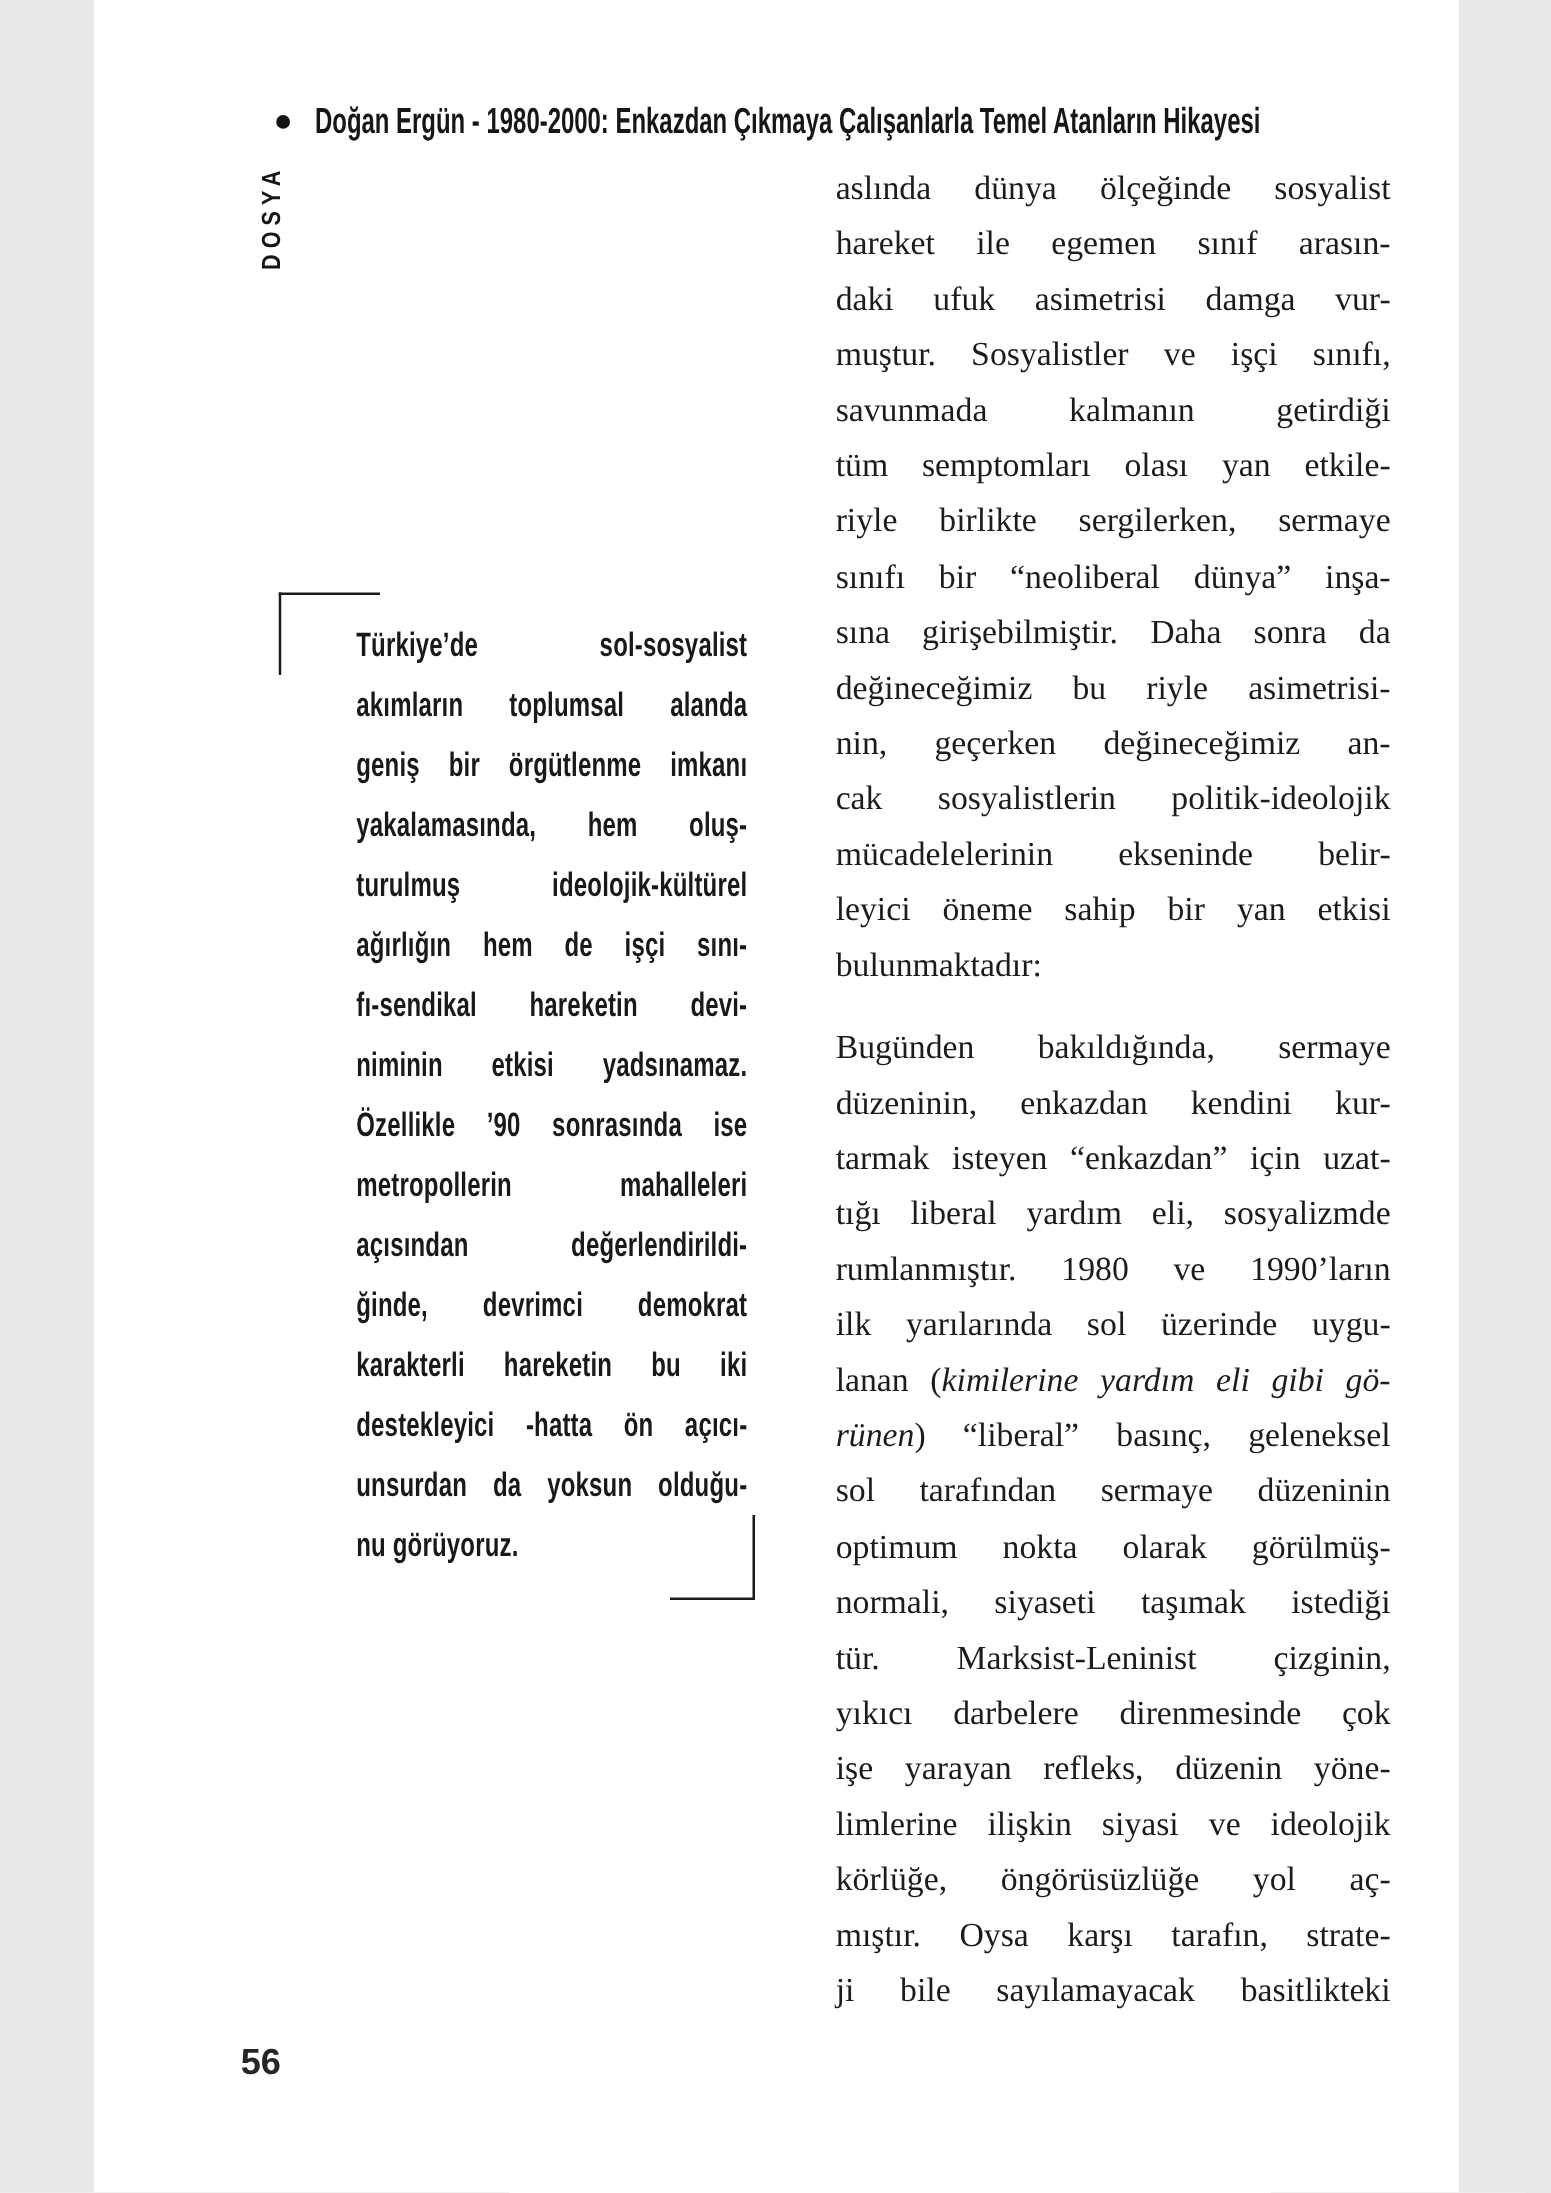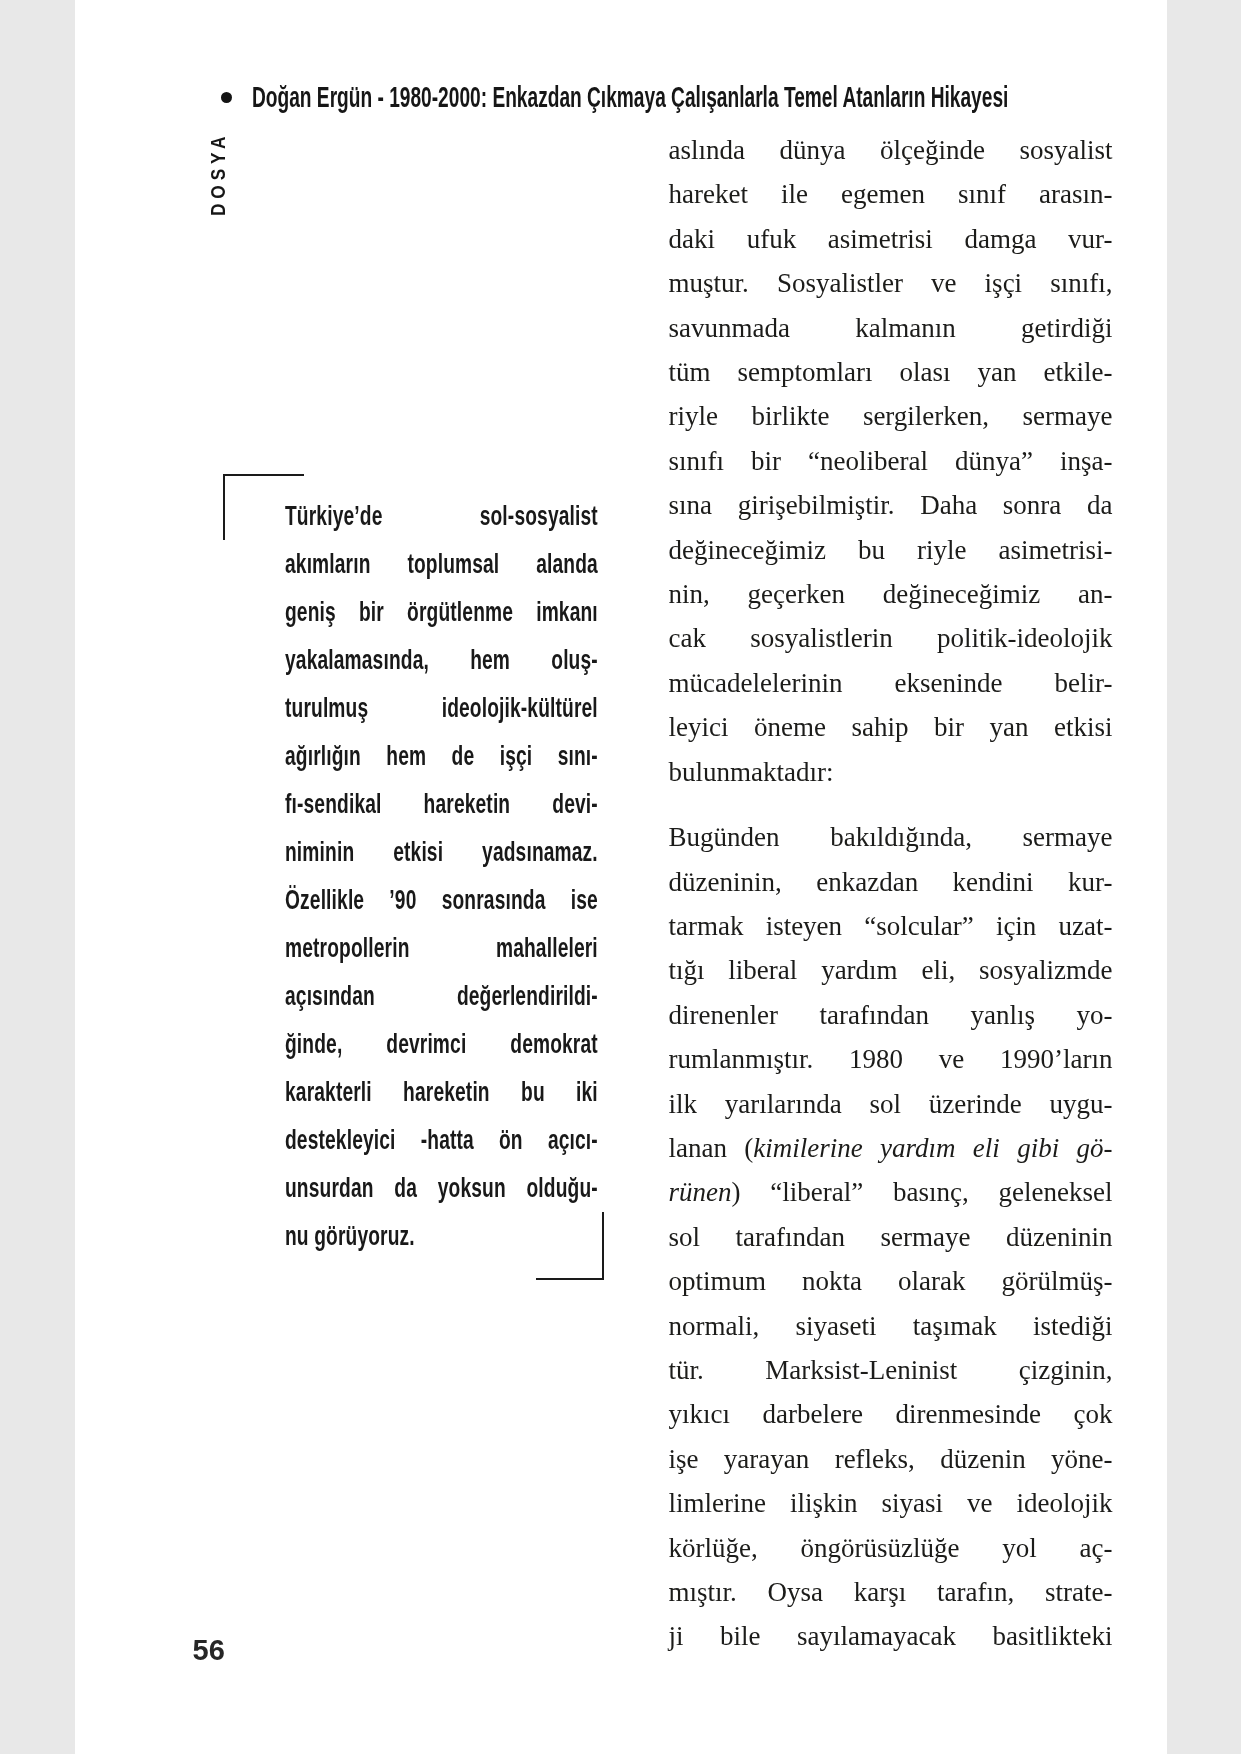--- a/index.html
+++ b/index.html
@@ -122,23 +122,22 @@
         <div class="tline">değineceğimiz bu riyle asimetrisi-</div>
         <div class="tline">nin, geçerken değineceğimiz an-</div>
         <div class="tline">cak sosyalistlerin politik-ideolojik</div>
         <div class="tline">mücadelelerinin ekseninde belir-</div>
         <div class="tline">leyici öneme sahip bir yan etkisi</div>
         <div class="tline end">bulunmaktadır:</div>
       </div>
     <div class="para">
         <div class="tline">Bugünden bakıldığında, sermaye</div>
         <div class="tline">düzeninin, enkazdan kendini kur-</div>
-        <div class="tline">tarmak isteyen “solcular” için uzat-</div>
+        <div class="tline">tarmak isteyen “enkazdan” için uzat-</div>
         <div class="tline">tığı liberal yardım eli, sosyalizmde</div>
-        <div class="tline">direnenler tarafından yanlış yo-</div>
         <div class="tline">rumlanmıştır. 1980 ve 1990’ların</div>
         <div class="tline">ilk yarılarında sol üzerinde uygu-</div>
         <div class="tline"><span>lanan (</span><span class="ital">kimilerine yardım eli gibi gö-</span></div>
         <div class="tline"><span class="ital">rünen</span><span>) “liberal” basınç, geleneksel</span></div>
         <div class="tline">sol tarafından sermaye düzeninin</div>
         <div class="tline">optimum nokta olarak görülmüş-</div>
         <div class="tline">normali, siyaseti taşımak istediği</div>
         <div class="tline">tür. Marksist-Leninist çizginin,</div>
         <div class="tline">yıkıcı darbelere direnmesinde çok</div>
         <div class="tline">işe yarayan refleks, düzenin yöne-</div>

